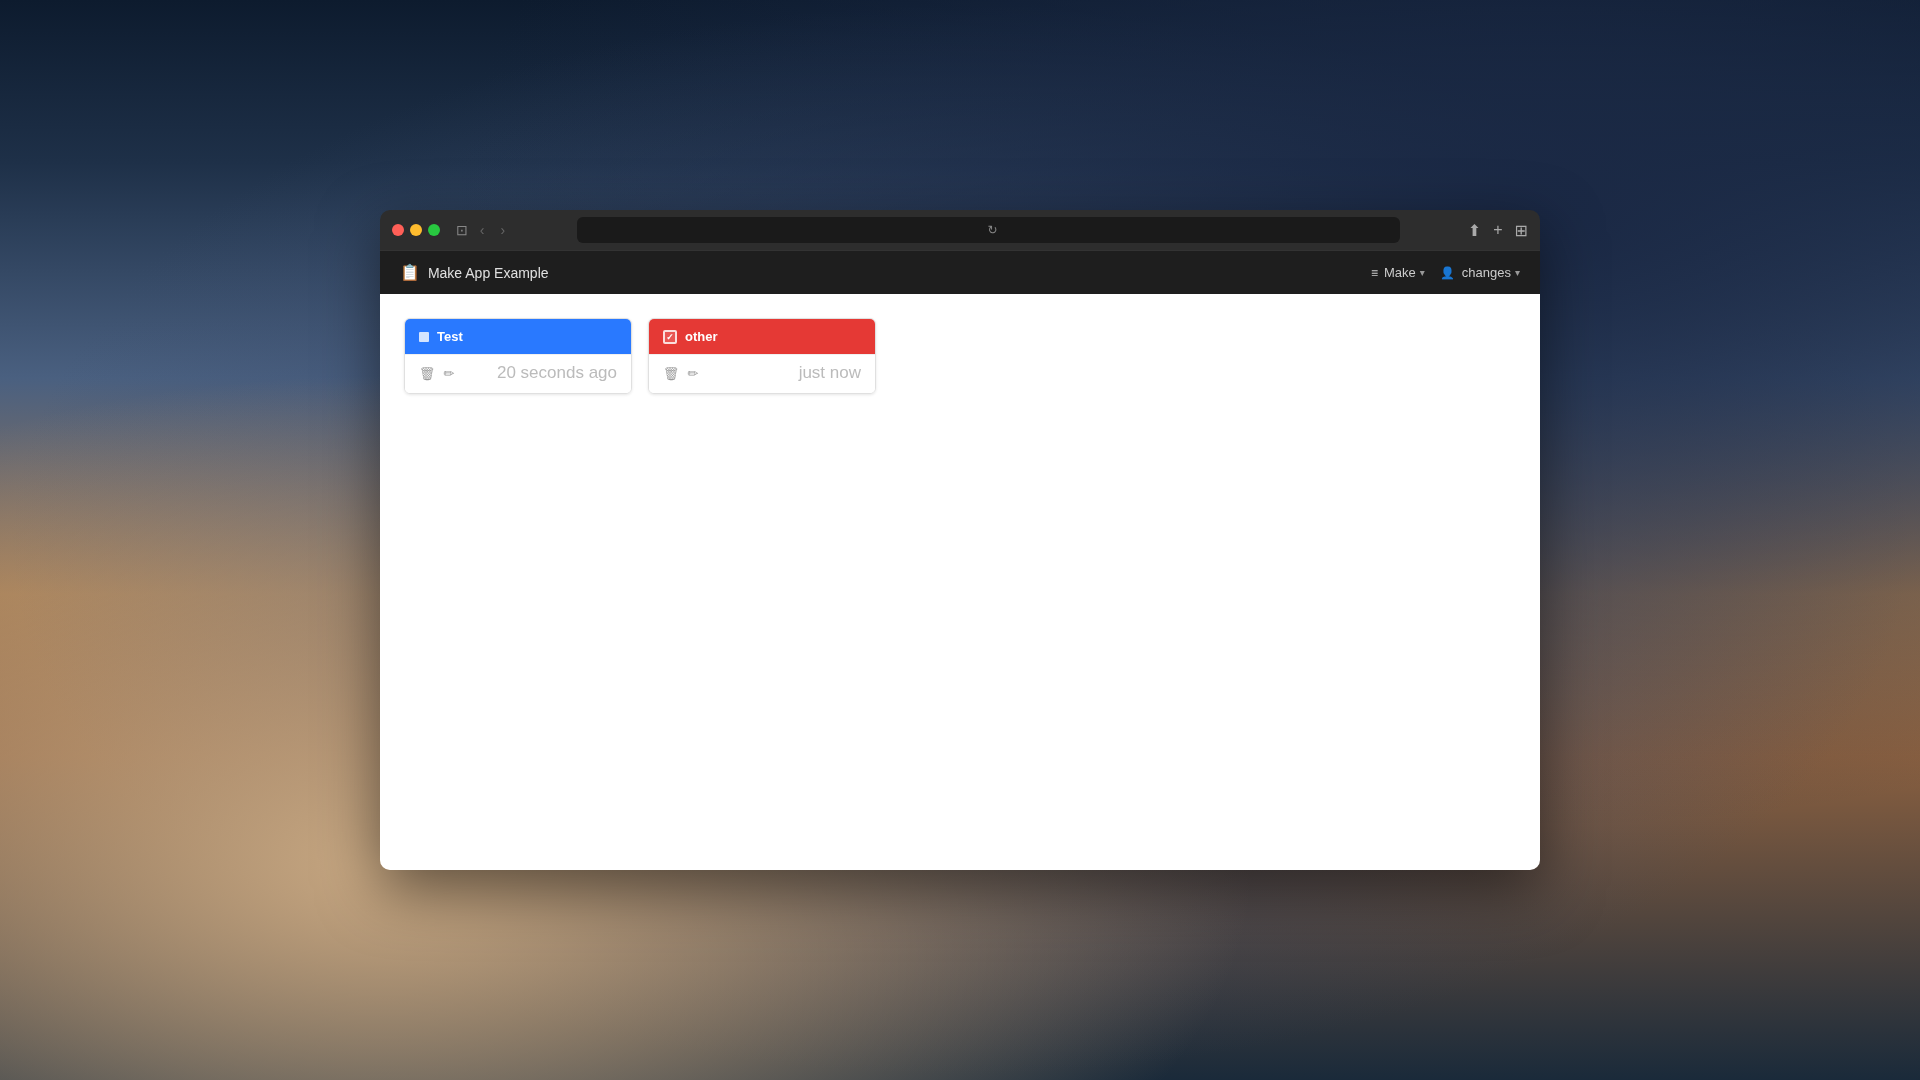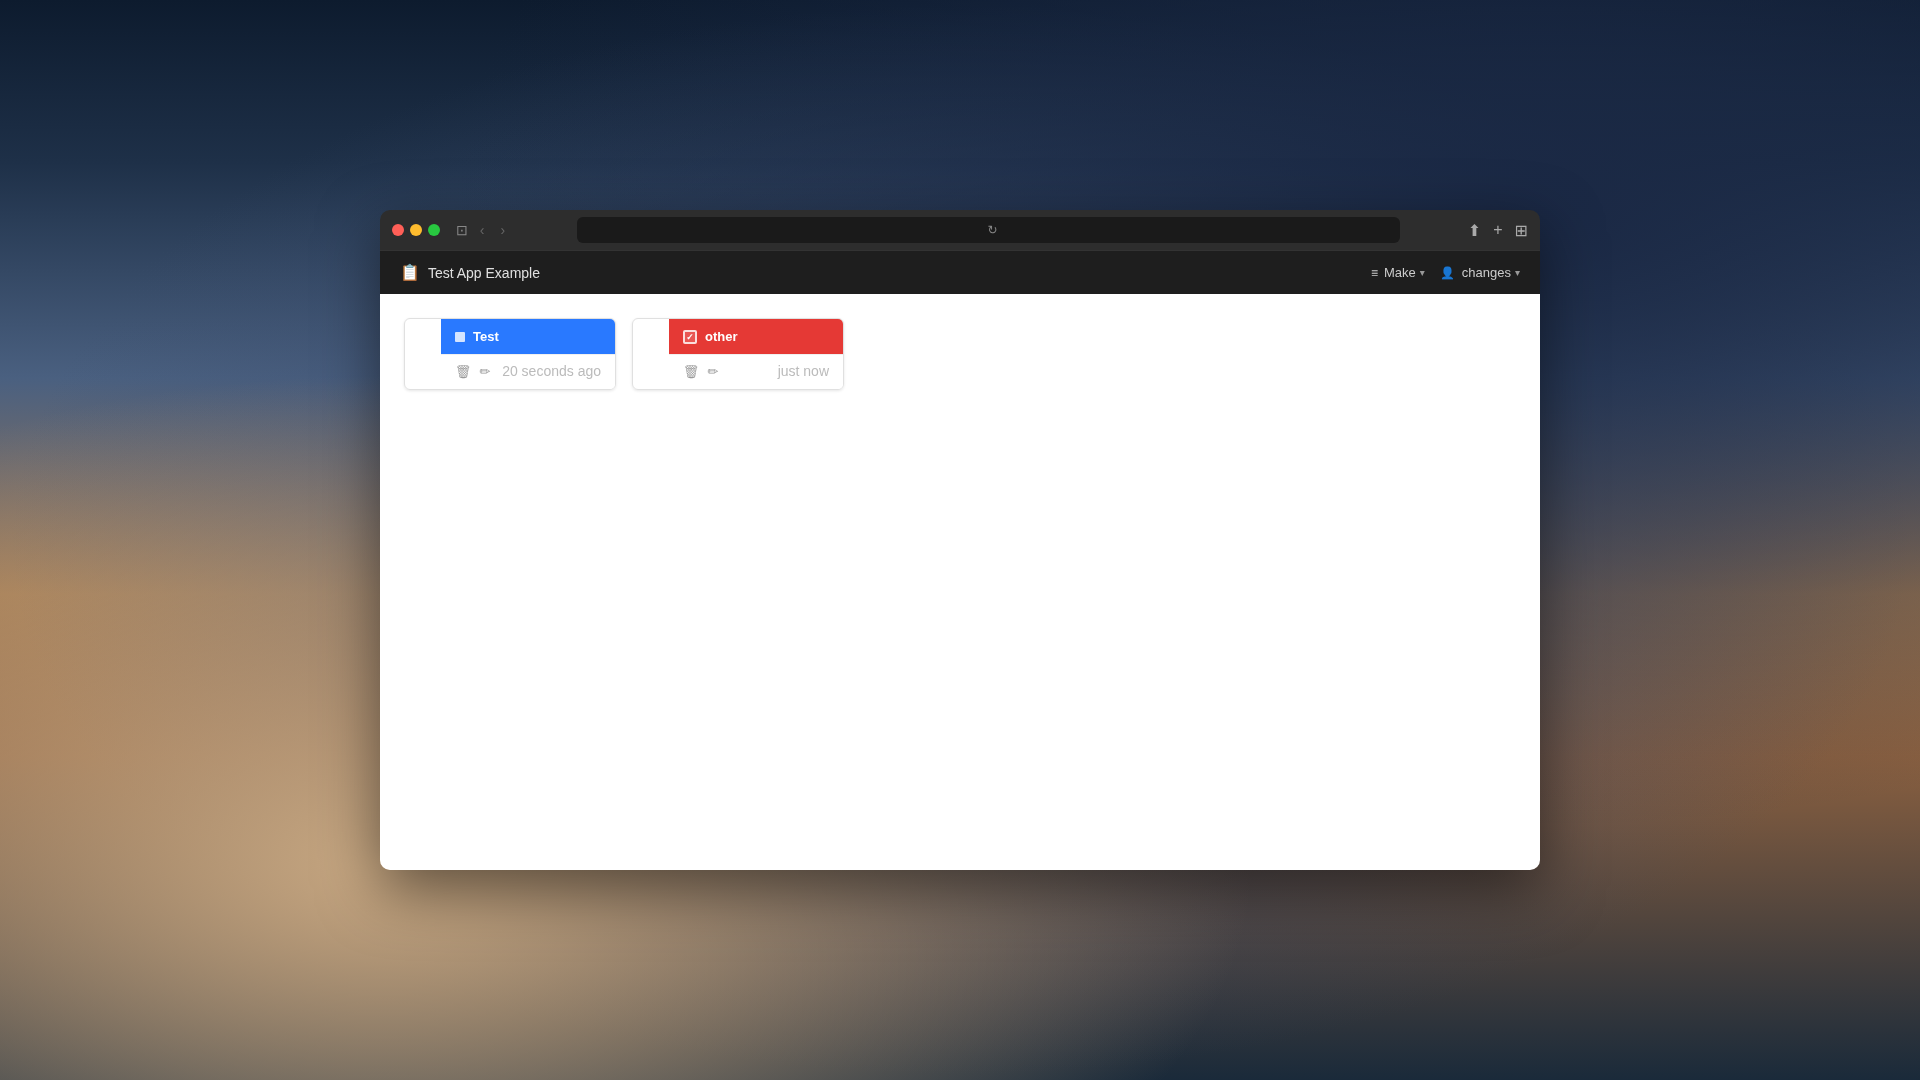--- a/index.html
+++ b/index.html
@@ -165,26 +165,25 @@
     }
 
     .cards-container {
       display: flex;
       gap: 16px;
       align-items: flex-start;
     }
 
     
     .task-card {
-      width: 212px;
+      width: 228px;
       border-radius: 6px;
       overflow: hidden;
       border: 1px solid #e0e0e0;
       box-shadow: 0 1px 3px rgba(0,0,0,0.1);
-      padding-left: 36px;
     }
 
     .card-header {
       padding: 10px 14px;
       display: flex;
       align-items: center;
       gap: 8px;
       color: white;
       font-size: 13px;
       font-weight: 600;
@@ -253,21 +252,21 @@
     }
 
     .action-icon {
       color: #999;
       font-size: 13px;
       cursor: pointer;
     }
 
     .card-timestamp {
       color: #bbb;
-      font-size: 14px;
+      font-size: 17px;
     }
   </style>
 </head>
 <body>
 
 <div class="desktop-bg"></div>
 
 <div class="browser-window">
 
   <div class="title-bar">
@@ -291,21 +290,21 @@
     <div class="toolbar-right">
       <span class="toolbar-icon">⬆</span>
       <span class="toolbar-icon">+</span>
       <span class="toolbar-icon">⊞</span>
     </div>
   </div>
 
   <div class="app-bar">
     <div class="app-title">
       <span class="app-icon">📋</span>
-      <span>Test App Example</span>
+      <span>Make App Example</span>
     </div>
     <div class="app-nav-right">
       <div class="nav-item">
         <span style="font-size:12px; margin-right:2px;">≡</span>
         <span>Make</span>
         <span class="nav-chevron">▾</span>
       </div>
       <div class="nav-item">
         <span style="font-size:12px; margin-right:2px;">👤</span>
         <span>changes</span>

